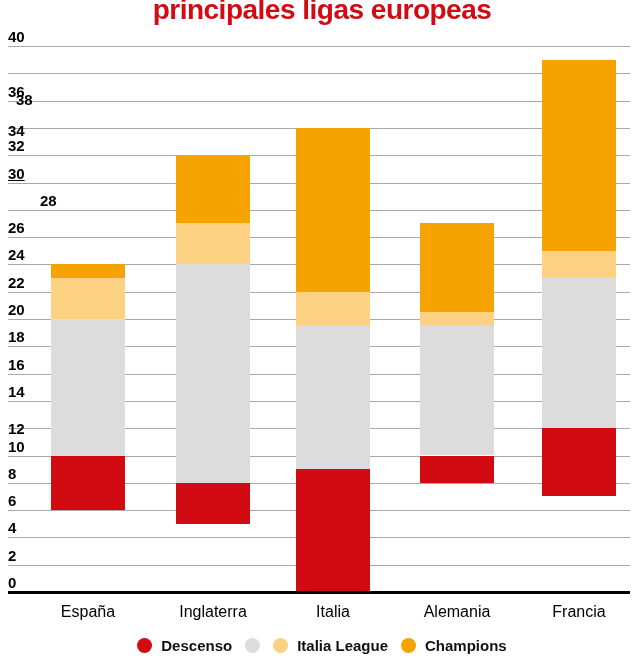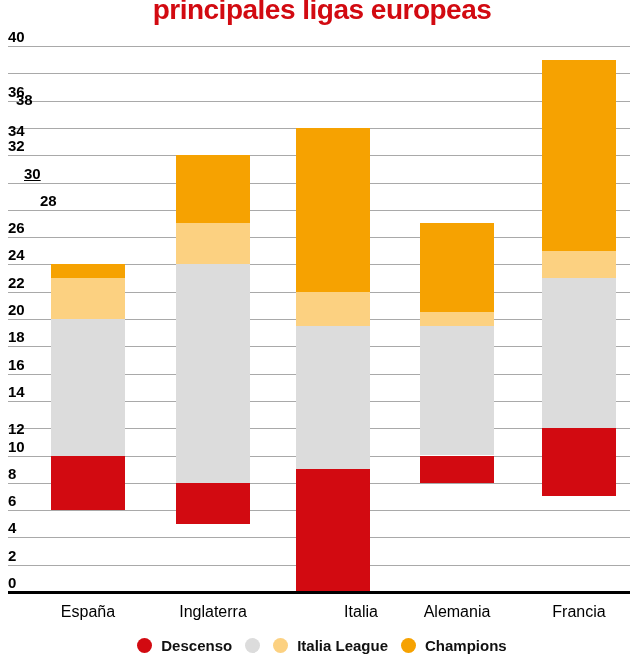--- a/index.html
+++ b/index.html
@@ -48,21 +48,21 @@
     <div class="ylabel" style="left: 8px; top: 302px;">20</div>
     <div class="gridline" style="left: 8px; width: 622px; top: 291.7px; background: rgb(169, 169, 169);"></div>
     <div class="ylabel" style="left: 8px; top: 274.7px;">22</div>
     <div class="gridline" style="left: 8px; width: 622px; top: 264.4px; background: rgb(169, 169, 169);"></div>
     <div class="ylabel" style="left: 8px; top: 247.4px;">24</div>
     <div class="gridline" style="left: 8px; width: 622px; top: 237.1px; background: rgb(169, 169, 169);"></div>
     <div class="ylabel" style="left: 8px; top: 220.1px;">26</div>
     <div class="gridline" style="left: 8px; width: 622px; top: 209.8px; background: rgb(169, 169, 169);"></div>
     <div class="ylabel" style="left: 8px; top: 192.8px; margin-left: 32px;">28</div>
     <div class="gridline" style="left: 8px; width: 622px; top: 182.5px; background: rgb(169, 169, 169);"></div>
-    <div class="ylabel" style="left: 24px; top: 165.5px; text-decoration: underline;">30</div>
+    <div class="ylabel" style="left: 8px; top: 165.5px; text-decoration: underline;">30</div>
     <div class="gridline" style="left: 8px; width: 622px; top: 155.2px; background: rgb(169, 169, 169);"></div>
     <div class="ylabel" style="left: 8px; top: 138.2px;">32</div>
     <div class="gridline" style="left: 8px; width: 622px; top: 127.9px; background: rgb(169, 169, 169);"></div>
     <div class="ylabel" style="left: 8px; top: 110.9px; margin-top: 12px;">34</div>
     <div class="gridline" style="left: 8px; width: 622px; top: 100.6px; background: rgb(169, 169, 169);"></div>
     <div class="ylabel" style="left: 8px; top: 83.6px;">36</div>
     <div class="gridline" style="left: 8px; width: 622px; top: 73.3px; background: rgb(169, 169, 169);"></div>
     <div class="ylabel" style="left: 16px; top: 56.3px; margin-top: 36px;">38</div>
     <div class="gridline" style="left: 8px; width: 622px; top: 46px; background: rgb(169, 169, 169);"></div>
     <div class="ylabel" style="left: 8px; top: 29px;">40</div>
@@ -82,21 +82,21 @@
     <div class="barseg" style="left: 420px; width: 74px; top: 312.175px; height: 13.65px; background: rgb(252, 209, 129);"></div>
     <div class="barseg" style="left: 542px; width: 74px; top: 250.75px; height: 27.3px; background: rgb(252, 209, 129);"></div>
     <div class="barseg" style="left: 51px; width: 74px; top: 264.4px; height: 13.65px; background: rgb(246, 162, 1);"></div>
     <div class="barseg" style="left: 176px; width: 74px; top: 155.2px; height: 68.25px; background: rgb(246, 162, 1);"></div>
     <div class="barseg" style="left: 296px; width: 74px; top: 127.9px; height: 163.8px; background: rgb(246, 162, 1);"></div>
     <div class="barseg" style="left: 420px; width: 74px; top: 223.45px; height: 88.725px; background: rgb(246, 162, 1);"></div>
     <div class="barseg" style="left: 542px; width: 74px; top: 59.65px; height: 191.1px; background: rgb(246, 162, 1);"></div>
     <div class="zeroline" style="left: 8px; width: 622px; top: 591px; background: rgb(0, 0, 0);"></div>
     <div class="xlabel" style="left: 88px; top: 603px;">España</div>
     <div class="xlabel" style="left: 213px; top: 603px;">Inglaterra</div>
-    <div class="xlabel" style="left: 333px; top: 603px; margin-left: 28px;">Italia</div>
+    <div class="xlabel" style="left: 333px; top: 603px;">Italia</div>
     <div class="xlabel" style="left: 457px; top: 603px;">Alemania</div>
     <div class="xlabel" style="left: 579px; top: 603px;">Francia</div>
   </div>
 <div id="legend">
     <div class="legend-item">
       <span class="legend-swatch" style="background: rgb(210, 10, 17);"></span>
       <span class="legend-label">Descenso</span>
     </div>
     <div class="legend-item">
       <span class="legend-swatch" style="background: rgb(220, 220, 220);"></span>

